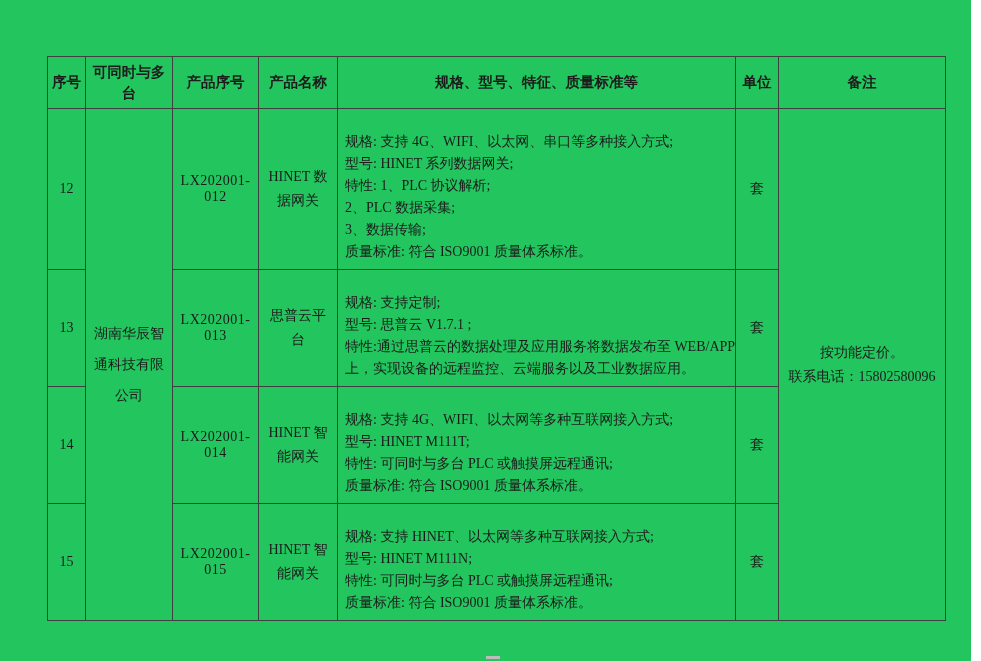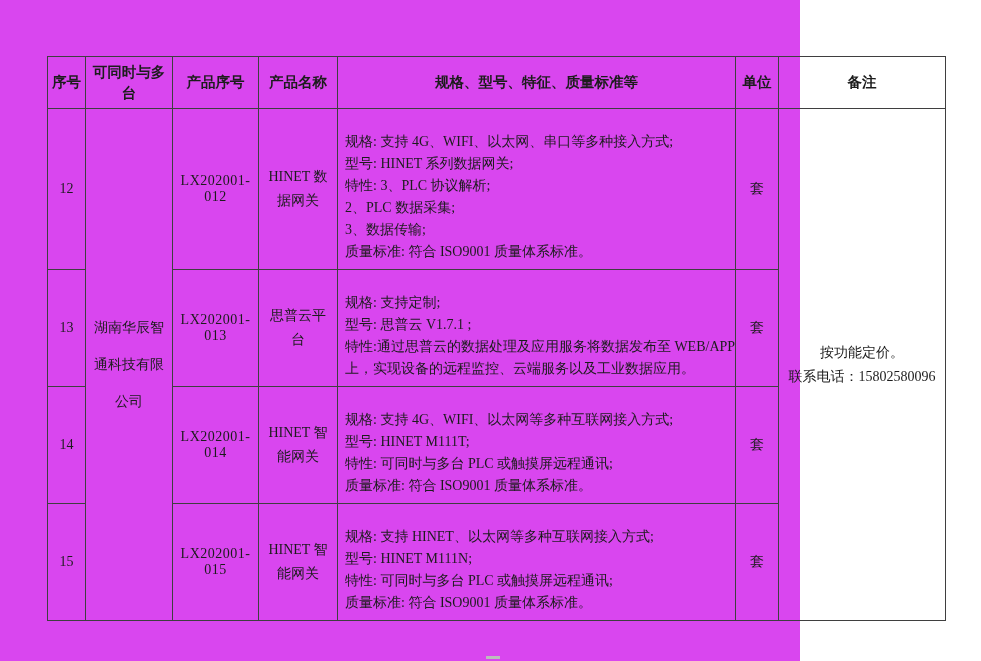--- a/index.html
+++ b/index.html
@@ -5,22 +5,22 @@
   * { margin: 0; padding: 0; box-sizing: border-box; }
   html, body {
     width: 981px; height: 661px;
     background: #ffffff;
     overflow: hidden;
     font-family: "Liberation Serif", "DejaVu Serif", serif;
     color: #1c1c1c;
   }
   .page {
     position: relative;
-    width: 800px; height: 661px;
-    background: #d946ef;
+    width: 971px; height: 661px;
+    background: #22c55e;
   }
   .doc-table-wrap {
     position: absolute;
     left: 47px; top: 56px;
   }
   table.doc-table {
     border-collapse: collapse;
     table-layout: fixed;
     width: 898px;
   }
@@ -33,21 +33,21 @@
     overflow: hidden;
   }
   .doc-table th {
     font-weight: bold;
     font-size: 14.5px;
     height: 52px;
     line-height: 21px;
     padding: 2px 4px;
   }
   td.cell-seq      { width: 38px; }
-  td.cell-company  { width: 87px; line-height: 37px; padding: 17px 7px; font-family: Liberation Serif, serif; }
+  td.cell-company  { width: 87px; line-height: 31px; padding: 17px 7px; font-family: Liberation Serif, serif; }
   td.cell-prodno   { width: 86px; letter-spacing: 0.5px; }
   td.cell-prodname { width: 79px; line-height: 24px; padding: 12px 5px; }
   td.cell-specs    {
     width: 398px;
     text-align: left;
     padding: 22px 6px 6px 7px;
   }
   td.cell-specs .spec-line { line-height: 22px; white-space: nowrap; }
   td.cell-unit     { width: 43px; }
   td.cell-remark   { width: 167px; line-height: 24px; padding: 8px 3px; }
@@ -90,21 +90,21 @@
       </thead>
       <tbody>
         <tr class="row-12">
           <td class="cell-seq">12</td>
           <td class="cell-company" rowspan="4">湖南华辰智通科技有限公司</td>
           <td class="cell-prodno">LX202001-012</td>
           <td class="cell-prodname">HINET 数据网关</td>
           <td class="cell-specs">
             <div class="spec-line">规格: 支持 4G、WIFI、以太网、串口等多种接入方式;</div>
             <div class="spec-line">型号: HINET 系列数据网关;</div>
-            <div class="spec-line">特性: 3、PLC 协议解析;</div>
+            <div class="spec-line">特性: 1、PLC 协议解析;</div>
             <div class="spec-line">2、PLC 数据采集;</div>
             <div class="spec-line">3、数据传输;</div>
             <div class="spec-line">质量标准: 符合 ISO9001 质量体系标准。</div>
           </td>
           <td class="cell-unit">套</td>
           <td class="cell-remark" rowspan="4">
             <div>按功能定价。</div>
             <div>联系电话：15802580096</div>
           </td>
         </tr>

